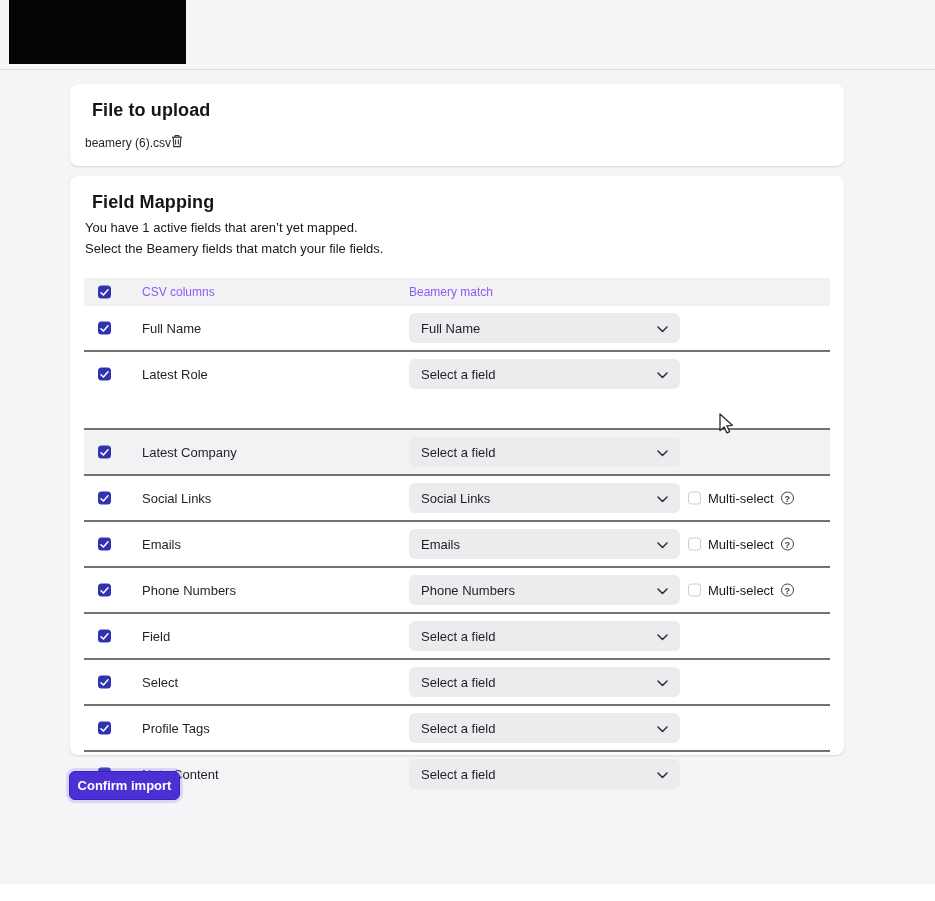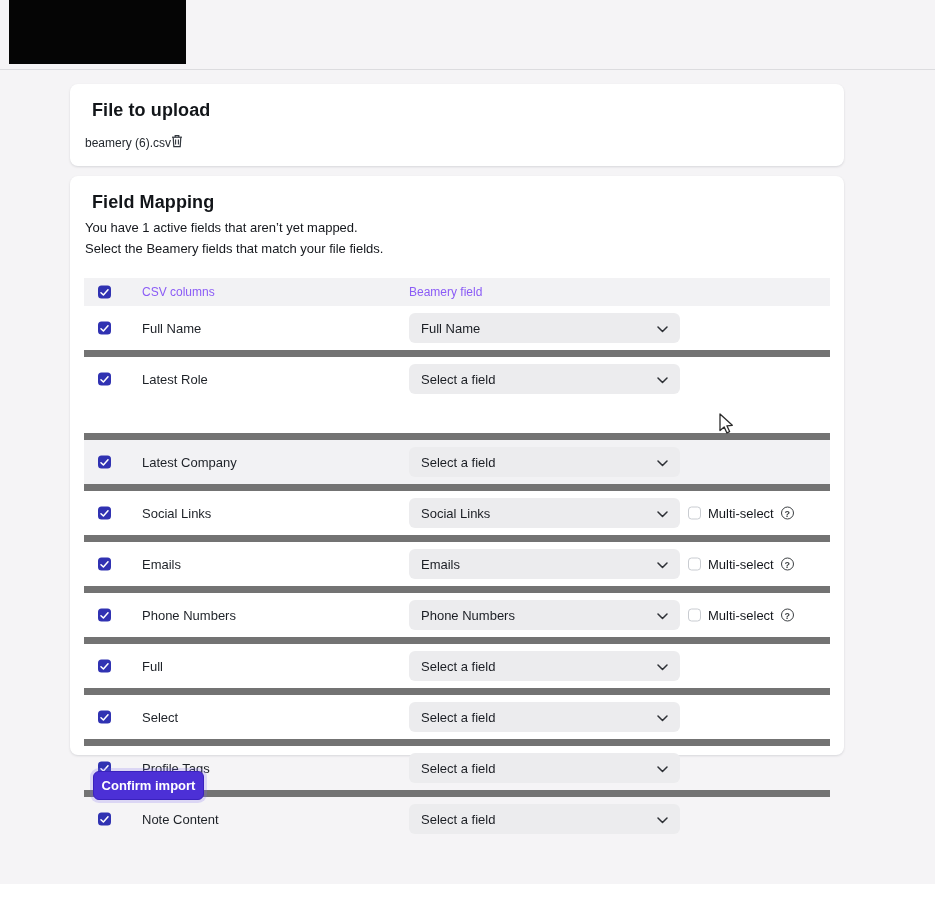--- a/index.html
+++ b/index.html
@@ -29,21 +29,21 @@
   }
   .trash-btn { display:flex; align-items:center; cursor:pointer; background:none; border:none; padding:0; }
 
   .sub-line { position:absolute; left:15px; font-size:13px; color:#15181d; }
   .sub-line.l1 { top:44px; }
   .sub-line.l2 { top:65px; }
 
   .table { position:absolute; left:14px; top:102px; width:746px; }
   .thead { position:relative; height:28px; background:#f2f2f4; }
   .row { position:relative; height:44px; }
-  .row + .row { border-top:7px solid #737373; }
+  .row + .row { border-top:2px solid #737373; }
   .row.highlight { background:#f2f2f4;margin-top:32px; }
 
   .cb-pos { position:absolute; left:14px; top:50%; transform:translateY(-50%); }
   .checkbox-checked {
     width:13px; height:13px; border-radius:3.5px; background:#3032b2;
     display:flex; align-items:center; justify-content:center; cursor:pointer;
   }
   .checkbox-unchecked {
     width:13px; height:13px; border-radius:3.5px; background:#fff;
     border:1px solid #c9ccd1; box-sizing:border-box; cursor:pointer;
@@ -74,21 +74,20 @@
     font-size:9px; font-weight:700; color:#3c4043; cursor:pointer;
   }
 
   .confirm-btn {
     position:absolute; left:69px; top:771px; width:111px; height:29px;
     background:#4c30d6; border:1px solid #3a21bd; border-radius:6px;
     color:#ffffff; font-family:"Liberation Sans", sans-serif;
     font-size:13px; font-weight:700;
     display:flex; align-items:center; justify-content:center; cursor:pointer;
     box-shadow:0 0 0 3px rgba(126,110,235,.22);
-    margin-left:24px;
   }
 
   .bottom-strip { position:absolute; left:0; top:884px; width:935px; height:17px; background:#ffffff; }
   .cursor { position:absolute; left:716px; top:413px; width:18px; height:24px; pointer-events:none; }
 </style>
 </head>
 <body>
 
 <div class="page">
 
@@ -120,21 +119,21 @@
     <div class="table">
       <div class="thead">
         <span class="cb-pos">
           <span class="checkbox-checked">
             <svg width="9" height="8" viewBox="0 0 9 8">
                 <path d="M1 4.2 L3.4 6.5 L8 1.2" stroke="#fff" stroke-width="1.5" fill="none" stroke-linecap="round" stroke-linejoin="round"></path>
               </svg>
           </span>
         </span>
         <span class="th-label th-csv">CSV columns</span>
-        <span class="th-label th-beamery">Beamery field</span>
+        <span class="th-label th-beamery">Beamery match</span>
       </div>
       <div>
           <div class="row">
       <span class="cb-pos">
         <span class="checkbox-checked">
           <svg width="9" height="8" viewBox="0 0 9 8">
                   <path d="M1 4.2 L3.4 6.5 L8 1.2" stroke="#fff" stroke-width="1.5" fill="none" stroke-linecap="round" stroke-linejoin="round"></path>
                 </svg>
         </span>
       </span>
@@ -257,21 +256,21 @@
       </span>
     </div>
           <div class="row">
       <span class="cb-pos">
         <span class="checkbox-checked">
           <svg width="9" height="8" viewBox="0 0 9 8">
                   <path d="M1 4.2 L3.4 6.5 L8 1.2" stroke="#fff" stroke-width="1.5" fill="none" stroke-linecap="round" stroke-linejoin="round"></path>
                 </svg>
         </span>
       </span>
-      <span class="csv-label">Full</span>
+      <span class="csv-label">Field</span>
       <div class="dropdown">
         <span>Select a field</span>
         <span>
           <svg width="11" height="7" viewBox="0 0 11 7">
                   <path d="M1 1 L5.5 5.5 L10 1" stroke="#2e3136" stroke-width="1.5" fill="none" stroke-linecap="round" stroke-linejoin="round"></path>
                 </svg>
         </span>
       </div>
 
     </div>

